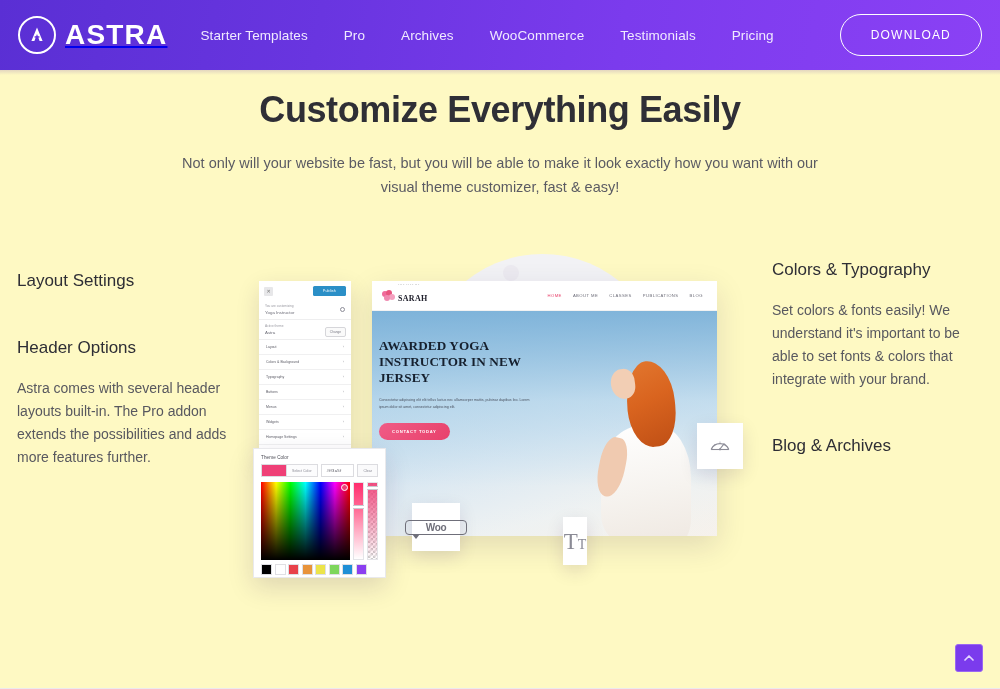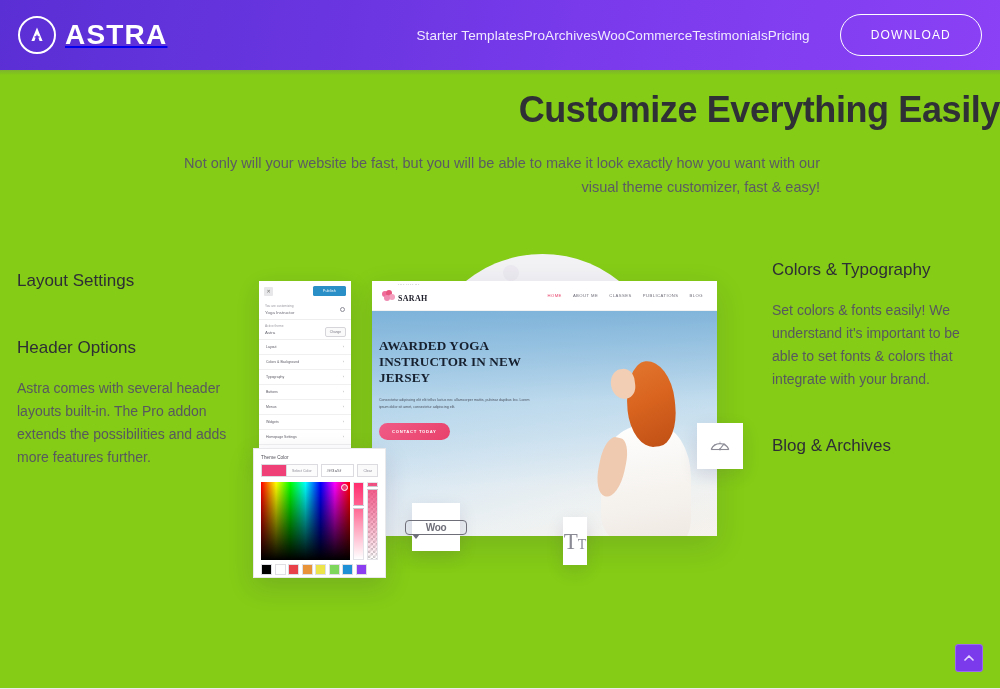--- a/index.html
+++ b/index.html
@@ -2,21 +2,21 @@
 <html><head>
 <meta charset="utf-8">
 <style>
   * { box-sizing: border-box; margin: 0; padding: 0; }
   html, body {
     width: 1000px; height: 689px;
     font-family: "Liberation Sans", sans-serif;
     background: #ffffff;
     overflow: hidden;
   }
-  .page { position: relative; width: 1000px; height: 689px; background:#84cc16; }
+  .page { position: relative; width: 1000px; height: 689px; background:#fef9c3; }
 
   
   .site-header {
     position: absolute; top: 0; left: 0;
     width: 1000px; height: 70px;
     background: linear-gradient(100deg, #5a2fd4 0%, #6935e0 32%, #7b3bed 62%, #8b41f5 100%);
     display: flex; align-items: center;
     padding: 0 16px 0 18px;
   }
   .brand { display: flex; align-items: center; gap: 9px; }
@@ -25,42 +25,42 @@
     border: 2.3px solid #ffffff;
     display: flex; align-items: center; justify-content: center;
     flex: 0 0 auto;
   }
   .brand-mark svg { display:block; }
   .brand-text {
     color: #ffffff; font-size: 28px; font-weight: 700;
     letter-spacing: 1.2px; line-height: 1;
   }
   .main-nav {
-    display: flex; align-items: center; 
+    display: flex; align-items: center; gap: 36px;
     margin-left: auto;
   }
   .nav-link {
     color: #f0e9ff; font-size: 13.5px; text-decoration: none;
     white-space: nowrap; letter-spacing: .1px;
   }
   .download-btn {
     margin-left: 30px; margin-right: 2px;
     border: 1.6px solid #ffffff; border-radius: 30px;
     color: #ffffff; background: transparent;
     font-size: 12px; letter-spacing: 1.2px; font-weight: 400;
     padding: 13px 30px; white-space: nowrap;
     cursor: pointer;
   }
   .header-shadow {
     position:absolute; top:70px; left:0; width:1000px; height:5px;
     background: linear-gradient(180deg, rgba(90,40,170,.16), rgba(90,40,170,0));
   }
 
   
-  .hero { position: absolute; top: 88px; left: 0; width: 1000px; text-align: right; }
+  .hero { position: absolute; top: 88px; left: 0; width: 1000px; text-align: center; }
   .hero h1 {
     font-size: 36px; font-weight: 700; color: #2f2f36;
     letter-spacing: -.4px; line-height: 1.2;
   }
   .hero p {
     margin: 21px auto 0; width: 640px;
     font-size: 14.5px; line-height: 1.65; color: #5b5b63;
   }
 
   

